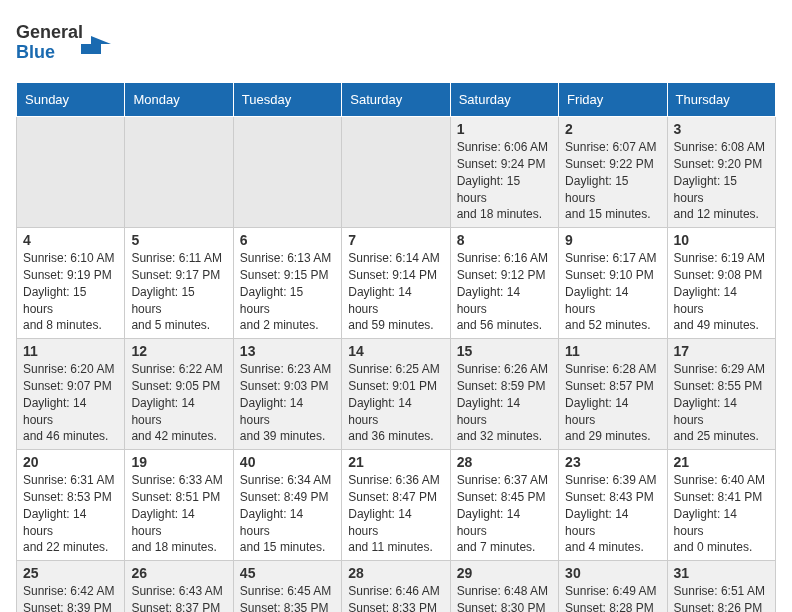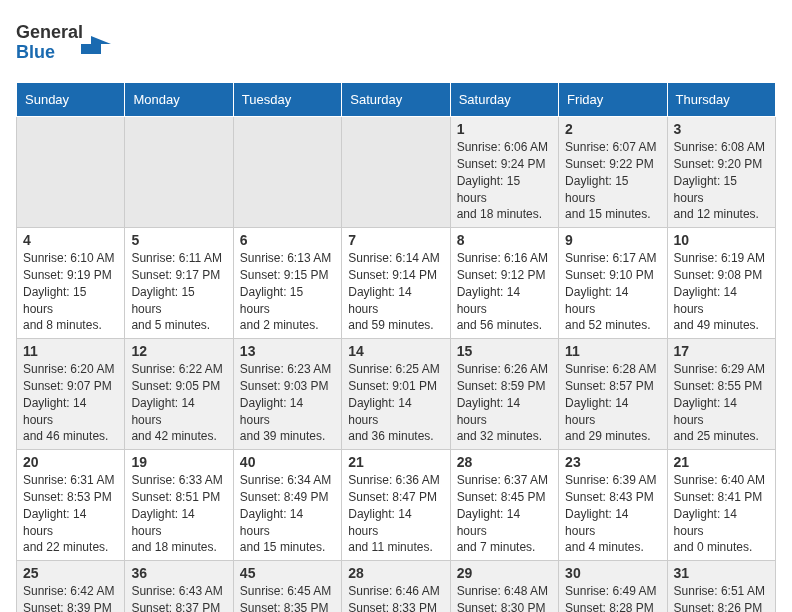--- a/index.html
+++ b/index.html
@@ -222,21 +222,21 @@
           <div class="day-number">21</div>
           <div class="day-info">Sunrise: 6:40 AM<br>Sunset: 8:41 PM<br>Daylight: 14 hours<br>and 0 minutes.</div>
         </td>
       </tr>
       <tr class="row-shade">
         <td>
           <div class="day-number">25</div>
           <div class="day-info">Sunrise: 6:42 AM<br>Sunset: 8:39 PM<br>Daylight: 13 hours<br>and 57 minutes.</div>
         </td>
         <td>
-          <div class="day-number">36</div>
+          <div class="day-number">26</div>
           <div class="day-info">Sunrise: 6:43 AM<br>Sunset: 8:37 PM<br>Daylight: 13 hours<br>and 53 minutes.</div>
         </td>
         <td>
           <div class="day-number">45</div>
           <div class="day-info">Sunrise: 6:45 AM<br>Sunset: 8:35 PM<br>Daylight: 13 hours<br>and 49 minutes.</div>
         </td>
         <td>
           <div class="day-number">28</div>
           <div class="day-info">Sunrise: 6:46 AM<br>Sunset: 8:33 PM<br>Daylight: 13 hours<br>and 46 minutes.</div>
         </td>

